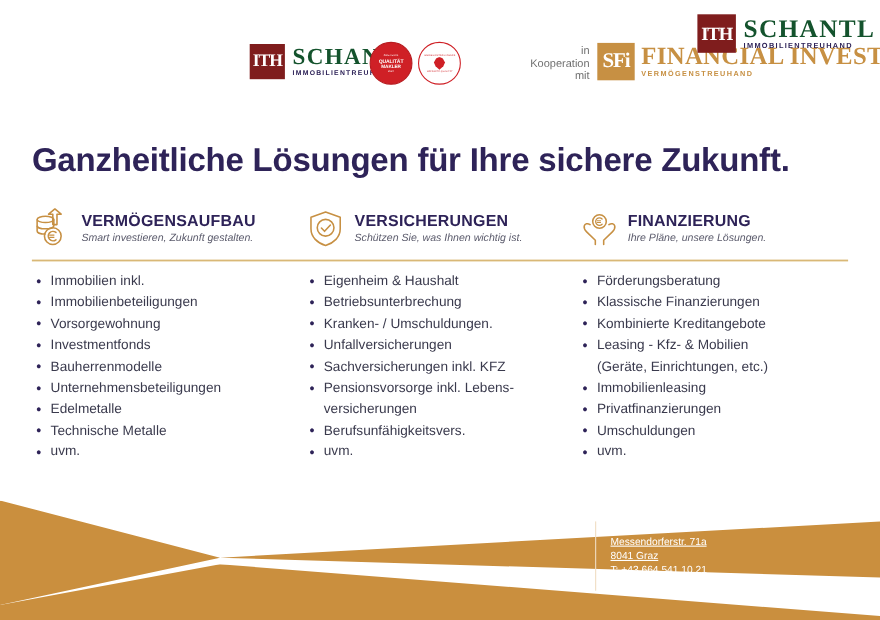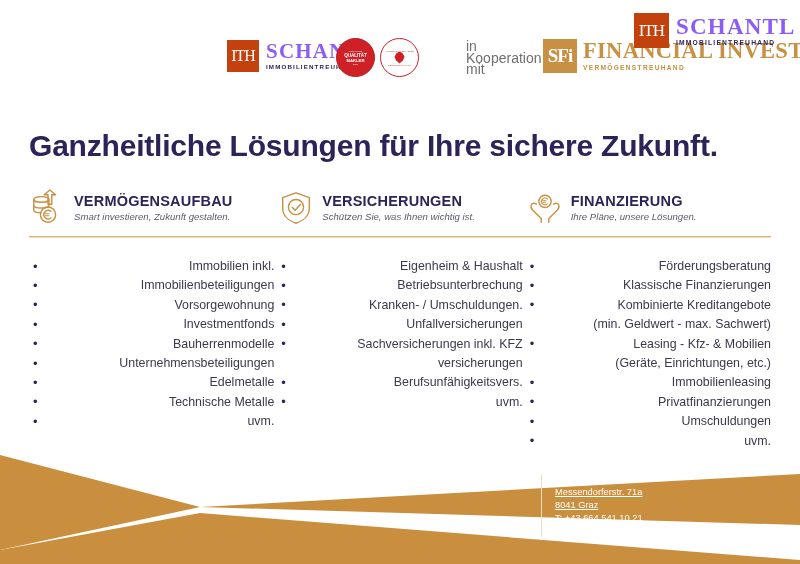--- a/index.html
+++ b/index.html
@@ -27,37 +27,37 @@
     position: absolute;
     left: 0; top: 0;
     width: 800px; height: 105px;
   }
   .logo-ith {
     position: absolute;
     display: flex;
     align-items: center;
   }
   .ith-mark {
-    background: #c2410c;
+    background: #7f1d1d;
     display: flex;
     align-items: center;
     justify-content: center;
     color: #ffffff;
     font-family: "Liberation Serif", serif;
-    font-weight: normal;
+    font-weight: bold;
     letter-spacing: -1px;
   }
   .ith-words {
     margin-left: 7px;
     line-height: 1;
   }
   .ith-name {
     font-family: "Liberation Serif", serif;
     font-weight: bold;
-    color: #8b5cf6;
+    color: #14532d;
     letter-spacing: 1.2px;
   }
   .ith-sub {
     font-family: "Liberation Sans", sans-serif;
     font-weight: bold;
     color: #2e2358;
   }
 
   .seal {
     position: absolute;
@@ -87,23 +87,23 @@
     clip-path: polygon(50% 0%, 78% 14%, 96% 44%, 82% 72%, 50% 100%, 18% 72%, 4% 44%, 22% 14%);
   }
   .seal-arc-top, .seal-arc-bot {
     font-size: 2.3px;
     letter-spacing: .2px;
     white-space: nowrap;
   }
 
   .coop-text {
     position: absolute;
-    text-align: left;
+    text-align: right;
     color: #6f6f6f;
-    font-size: 14px;
+    font-size: 10px;
     line-height: 11.5px;
   }
 
   .sfi-block { position: absolute; display: flex; align-items: center; }
   .sfi-mark {
     width: 34px; height: 34px;
     background: #c79043;
     color: #ffffff;
     display: flex; align-items: center; justify-content: center;
     font-family: "Liberation Serif", serif;
@@ -165,24 +165,23 @@
     white-space: nowrap;
   }
   .rule {
     position: absolute;
     left: 29px; top: 236px;
     width: 742px; height: 2px;
     background: linear-gradient(to bottom, #d9b877 0 1px, #ecdcb8 1px 2px);
   }
   .lists {
     position: absolute;
-    left: 29px; top: 257px;
+    left: 29px; top: 246px;
     width: 742px;
     display: flex;
-    text-align: right;
   }
   .list { width: 248px; }
   .list + .list { margin-left: 3px; }
   ul.bullets {
     margin: 0; padding: 0;
     list-style: none;
   }
   ul.bullets li {
     position: relative;
     padding-left: 17px;
@@ -355,31 +354,31 @@
           <li>uvm.</li>
         </ul>
     </div>
     <div class="list">
       <ul class="bullets" id="list1">
           <li>Eigenheim &amp; Haushalt</li>
           <li>Betriebsunterbrechung</li>
           <li>Kranken- / Umschuldungen.</li>
           <li>Unfallversicherungen</li>
           <li>Sachversicherungen inkl. KFZ</li>
+          <li>Pensionsvorsorge inkl. Lebens-</li>
           <li class="cont">versicherungen</li>
           <li>Berufsunfähigkeitsvers.</li>
           <li>uvm.</li>
         </ul>
     </div>
     <div class="list">
       <ul class="bullets" id="list2">
           <li>Förderungsberatung</li>
           <li>Klassische Finanzierungen</li>
           <li>Kombinierte Kreditangebote</li>
-          <li class="cont">(min. Geldwert - max. Sachwert)</li>
           <li>Leasing - Kfz- &amp; Mobilien</li>
           <li class="cont">(Geräte, Einrichtungen, etc.)</li>
           <li>Immobilienleasing</li>
           <li>Privatfinanzierungen</li>
           <li>Umschuldungen</li>
           <li>uvm.</li>
         </ul>
     </div>
   </div>
 

